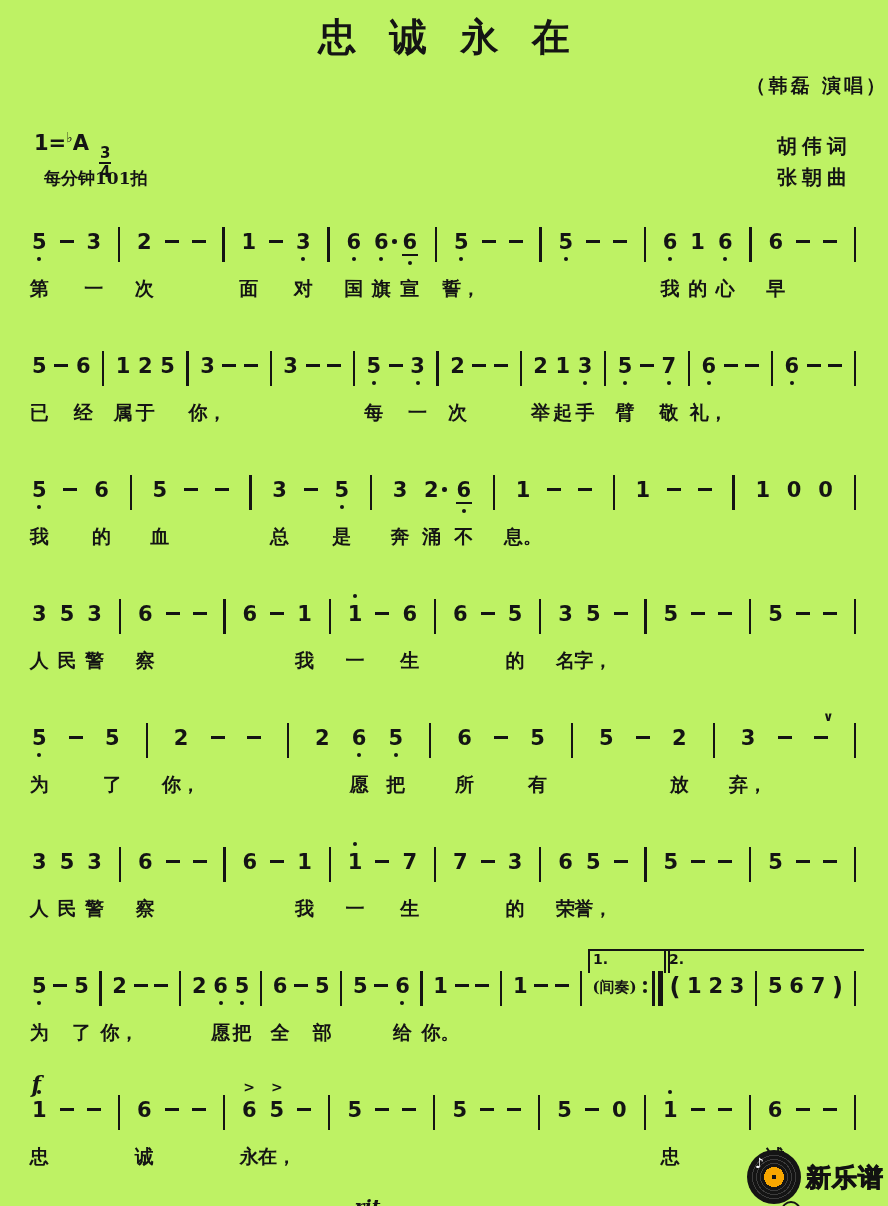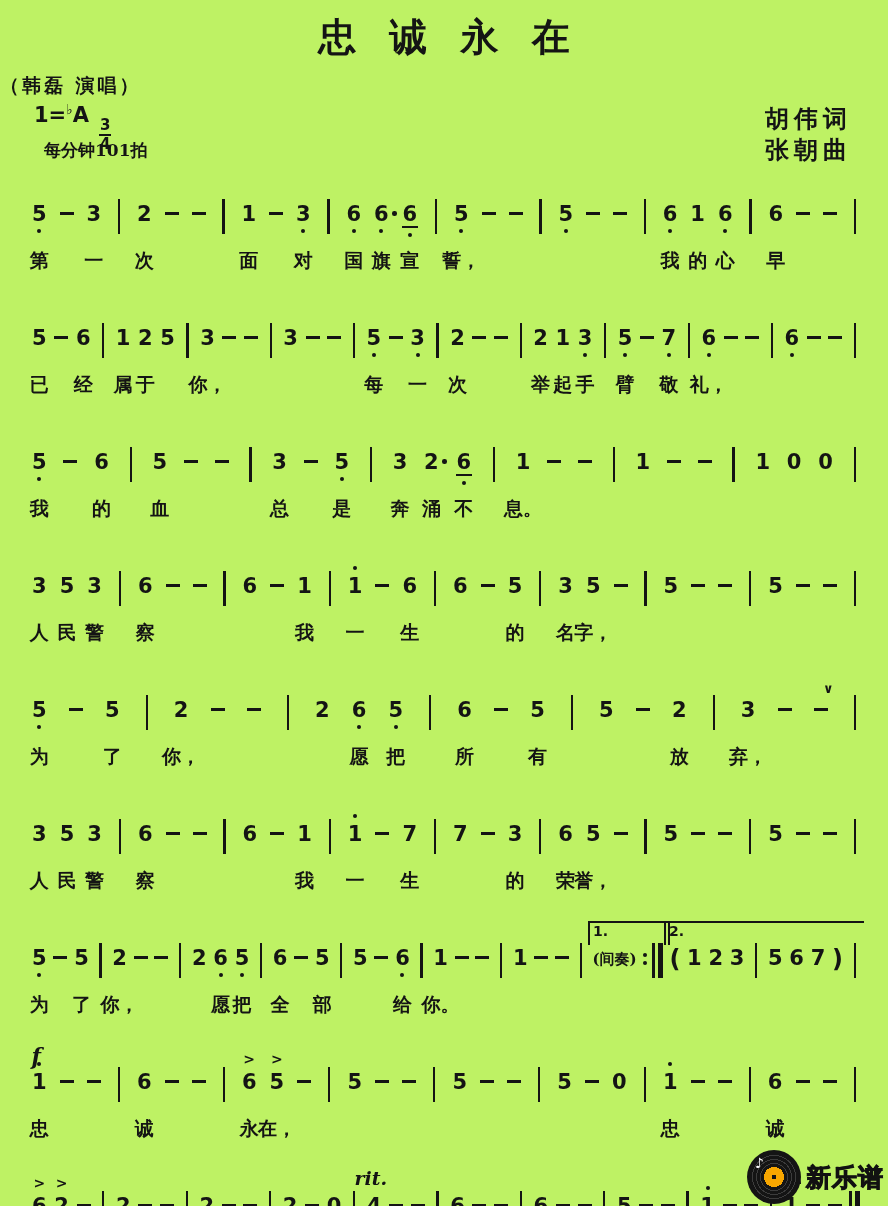--- a/index.html
+++ b/index.html
@@ -1,33 +1,33 @@
 <!DOCTYPE html>
 <html style="--orange: #f7a600;"><head>
 <meta charset="utf-8">
 <style>
   html,body{margin:0;padding:0;background:#e8e8e8;}
   .page{position:relative;width:888px;height:1206px;background:#bef264;margin:0 auto;
         font-family:"DejaVu Sans",sans-serif;color:#141414;overflow:hidden;}
   
   .title{margin-top:12px;text-align:center;font-family:"DejaVu Serif",serif;
          font-weight:700;font-size:38px;letter-spacing:10px;padding-left:10px;}
-  .subtitle{margin-top:10px;text-align:left;font-family:"DejaVu Serif",serif;
+  .subtitle{margin-top:10px;text-align:right;font-family:"DejaVu Serif",serif;
             font-weight:700;font-size:19px;letter-spacing:3px;}
-  .meta{position:relative;height:78px;}
+  .meta{position:relative;height:78px;margin-top:28px;}
   .keysig{position:absolute;left:34px;top:2px;font-weight:700;font-size:21px;}
   .keysig sup{font-size:14px;vertical-align:8px;}
   .frac{display:inline-flex;flex-direction:column;align-items:center;vertical-align:-8px;
         margin-left:10px;line-height:1;}
   .frac .ft{font-size:15px;font-weight:700;}
   .frac .fl{width:12px;height:1.5px;background:#141414;margin:1px 0;}
   .tempo{position:absolute;left:44px;top:40px;font-family:"DejaVu Serif",serif;
          font-weight:700;font-size:17px;}
   .credits{position:absolute;right:36px;top:4px;text-align:right;
-           font-family:"DejaVu Serif",serif;font-weight:700;font-size:24px;
+           font-family:"DejaVu Serif",serif;font-weight:700;font-size:20px;
            letter-spacing:5px;line-height:31px;}
   
   .score{margin-top:6px;}
   .music-line{position:relative;height:100px;margin-bottom:10px;padding:0 28px 0 32px;}
   .arc-layer{position:absolute;left:0;top:0;pointer-events:none;}
   .notes-row{display:flex;justify-content:space-between;align-items:flex-start;
              margin-top:24px;height:40px;}
   .cell{position:relative;min-width:10px;height:38px;display:flex;
         justify-content:center;align-items:flex-start;}
   .n{font-weight:700;font-size:21px;line-height:26px;font-family:"DejaVu Sans",sans-serif;}

